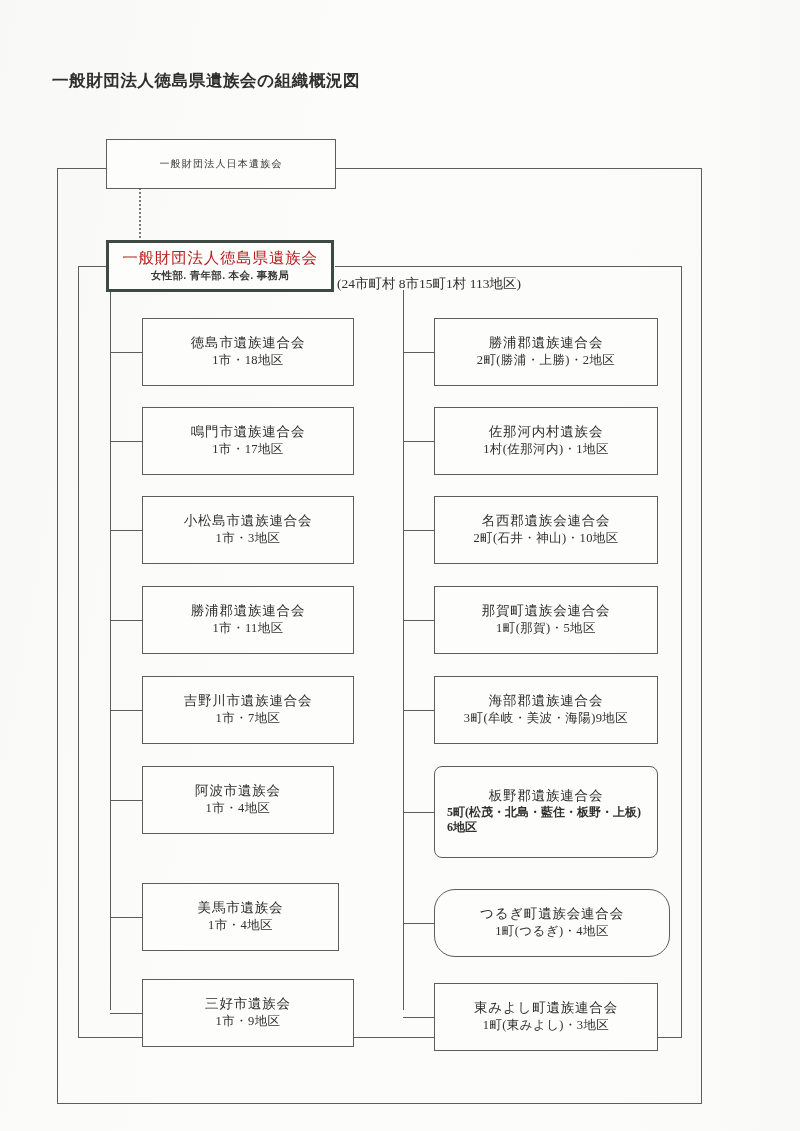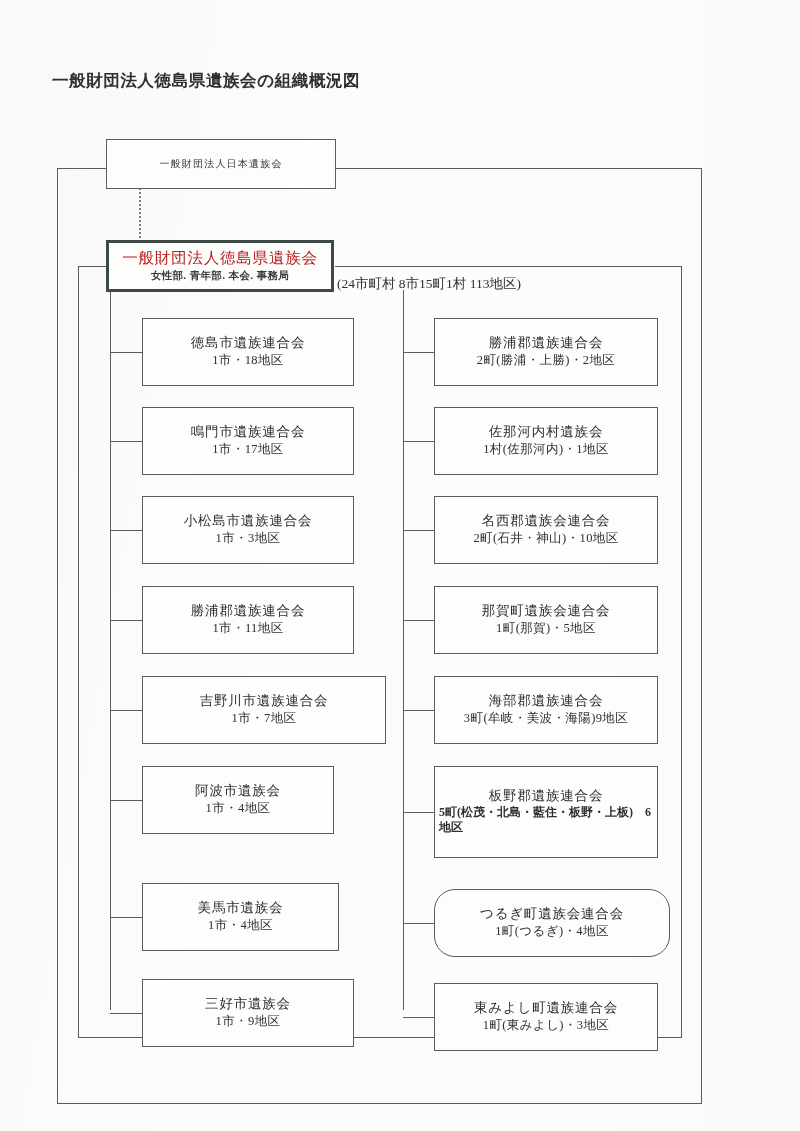--- a/index.html
+++ b/index.html
@@ -145,21 +145,21 @@
   
   .member-box {
     position: absolute;
     border: 1.4px solid #5d5d5d;
     background: #fdfdfc;
     box-sizing: border-box;
     display: flex;
     flex-direction: column;
     align-items: center;
     justify-content: center;
-    padding: 2px 4px;
+    padding: 2px 12px;
   }
   .member-box .name {
     font-size: 13.5px;
     letter-spacing: 0.8px;
     color: #2f2f2f;
     line-height: 1.25;
     white-space: nowrap;
   }
   .member-box .detail {
     font-size: 12.5px;
@@ -232,21 +232,21 @@
     <span class="detail">1市・3地区</span>
   </div>
 
   <div class="stub" style="left:110px; top:620px; width:34px;"></div>
   <div class="member-box" style="left:142px; top:586px; width:212px; height:68px;">
     <span class="name">勝浦郡遺族連合会</span>
     <span class="detail">1市・11地区</span>
   </div>
 
   <div class="stub" style="left:110px; top:710px; width:34px;"></div>
-  <div class="member-box" style="left:142px; top:676px; width:244px; height:68px;">
+  <div class="member-box" style="left:142px; top:676px; width:212px; height:68px;">
     <span class="name">吉野川市遺族連合会</span>
     <span class="detail">1市・7地区</span>
   </div>
 
   <div class="stub" style="left:110px; top:800px; width:34px;"></div>
   <div class="member-box" style="left:142px; top:766px; width:192px; height:68px;">
     <span class="name">阿波市遺族会</span>
     <span class="detail">1市・4地区</span>
   </div>
 
@@ -286,21 +286,21 @@
     <span class="detail">1町(那賀)・5地区</span>
   </div>
 
   <div class="stub" style="left:403px; top:710px; width:33px;"></div>
   <div class="member-box" style="left:434px; top:676px; width:224px; height:68px;">
     <span class="name">海部郡遺族連合会</span>
     <span class="detail">3町(牟岐・美波・海陽)9地区</span>
   </div>
 
   <div class="stub" style="left:403px; top:812px; width:33px;"></div>
-  <div class="member-box wrap" style="left:434px; top:766px; width:224px; height:92px;">
+  <div class="member-box wrap" style="left:434px; top:766px; width:224px; height:92px;border-radius:8px;">
     <span class="name">板野郡遺族連合会</span>
     <span class="detail">5町(松茂・北島・藍住・板野・上板)　6地区</span>
   </div>
 
   <div class="stub" style="left:403px; top:923px; width:33px;"></div>
   <div class="member-box" style="left:434px; top:889px; width:236px; height:68px;border-radius:21px;">
     <span class="name">つるぎ町遺族会連合会</span>
     <span class="detail">1町(つるぎ)・4地区</span>
   </div>
 

